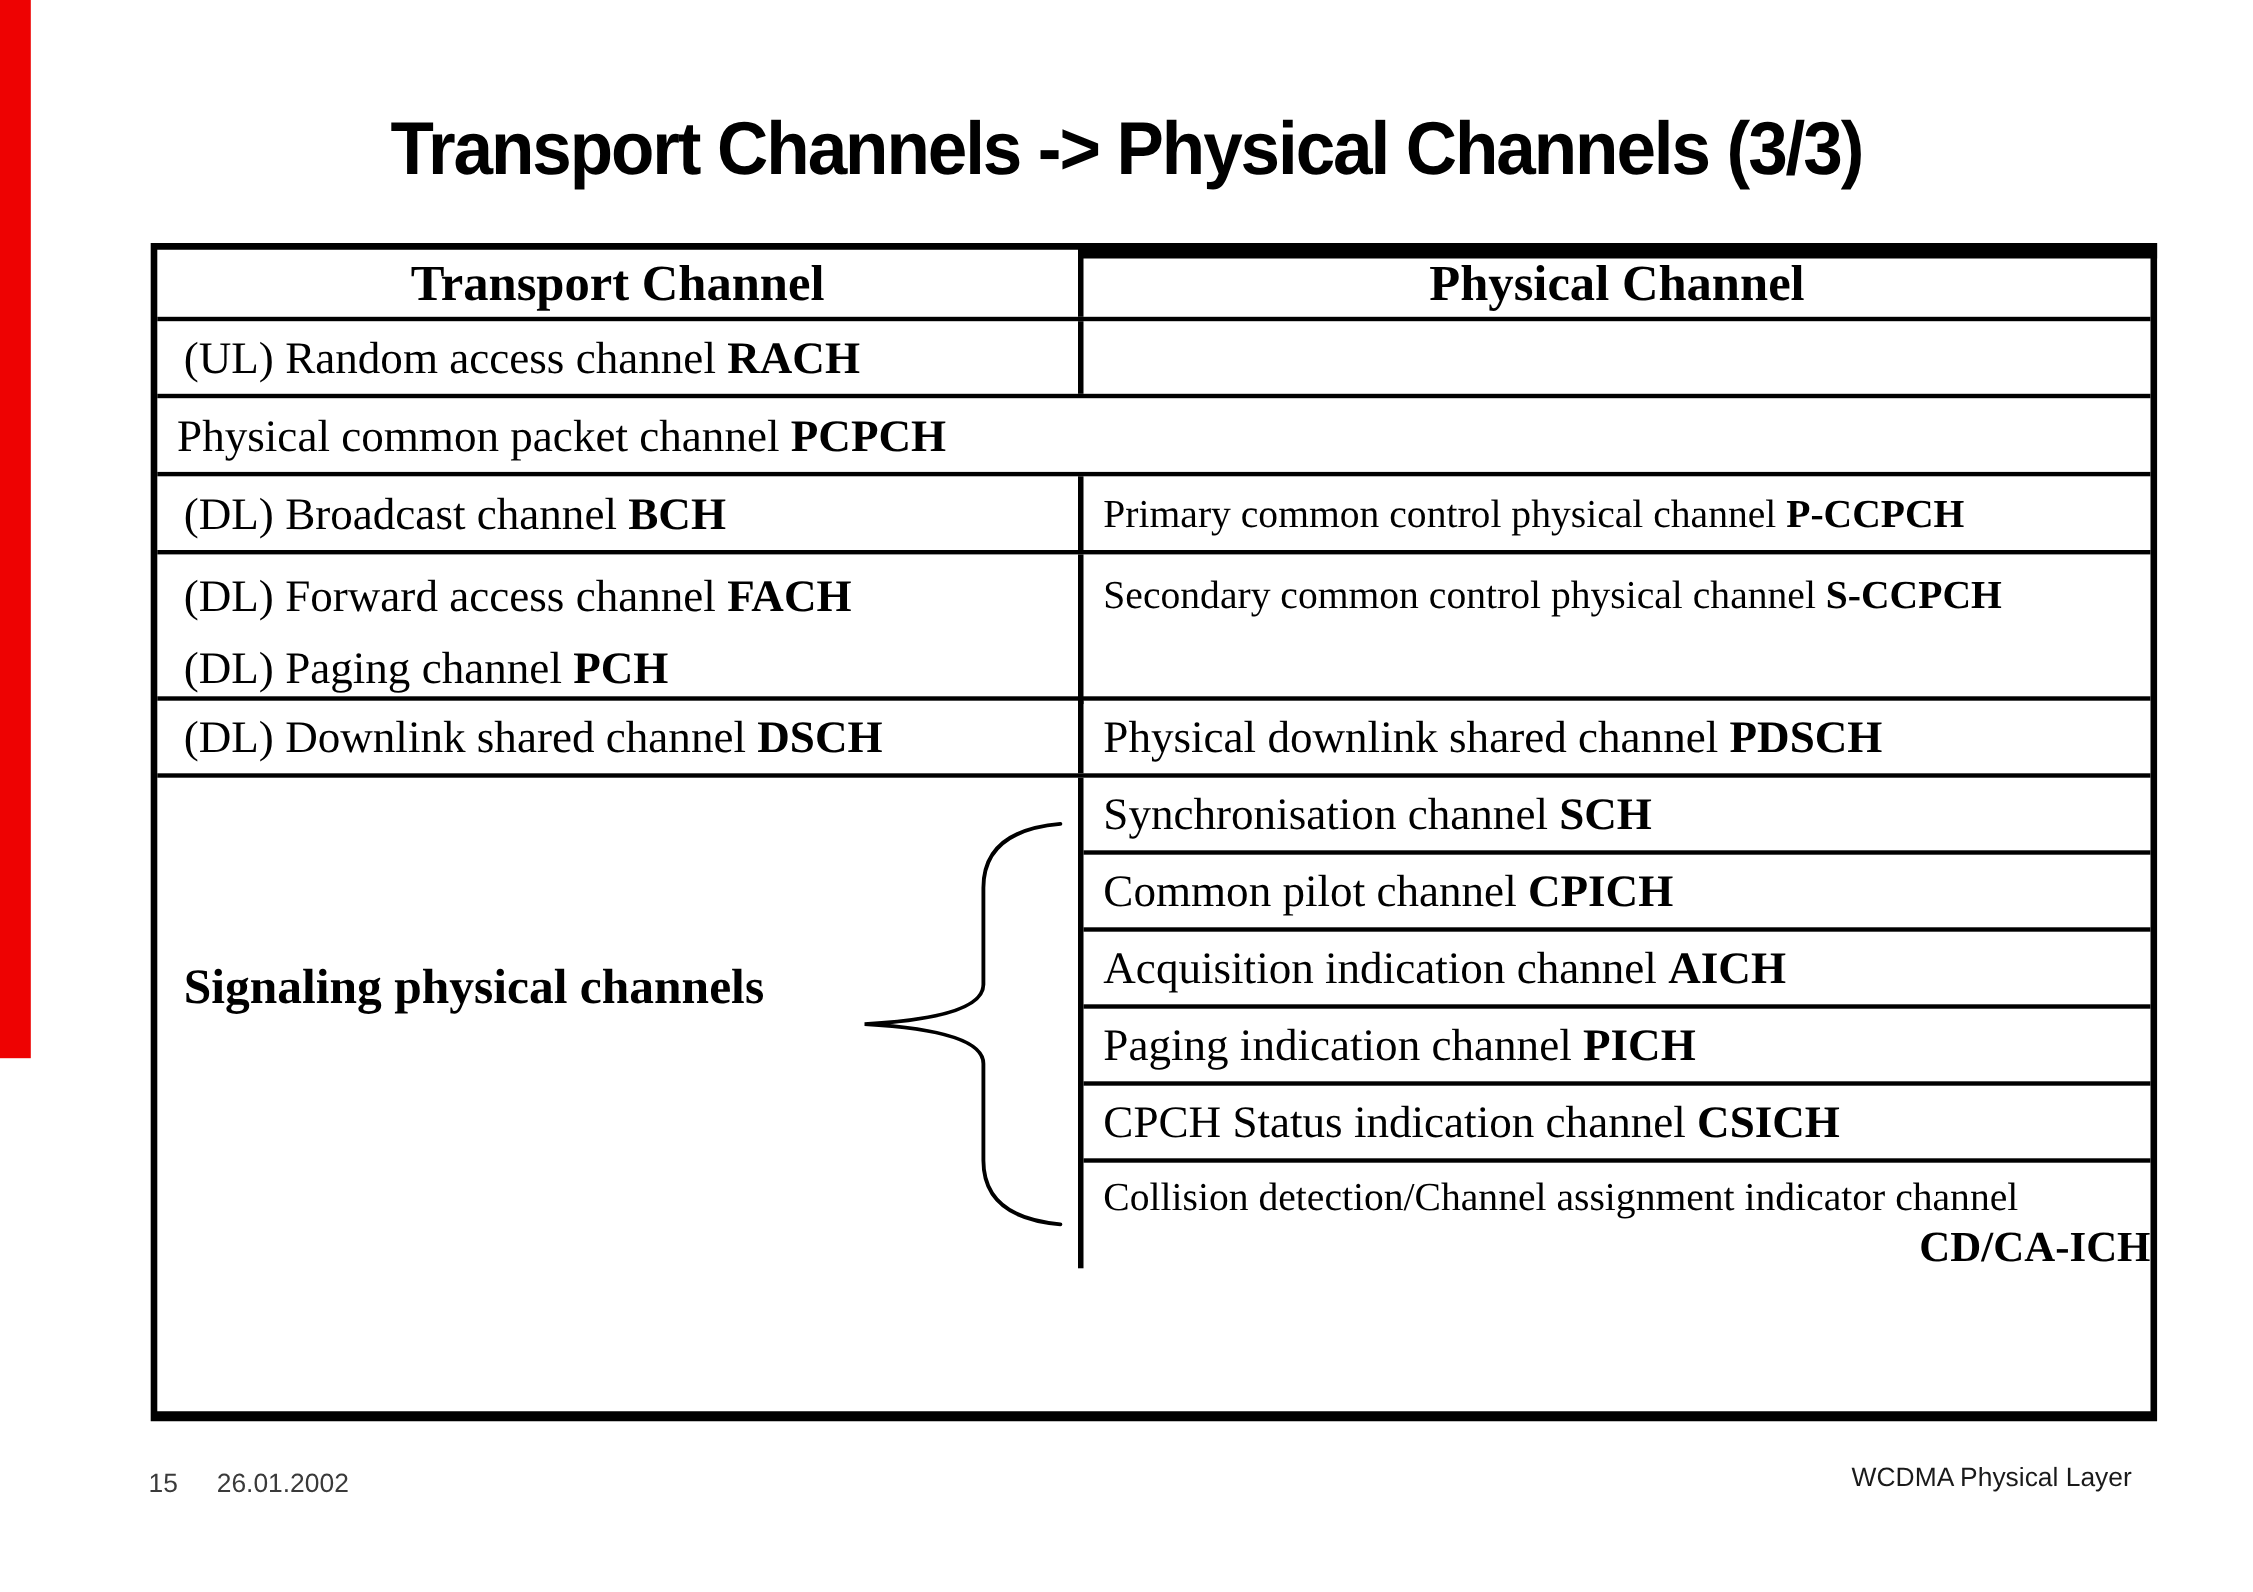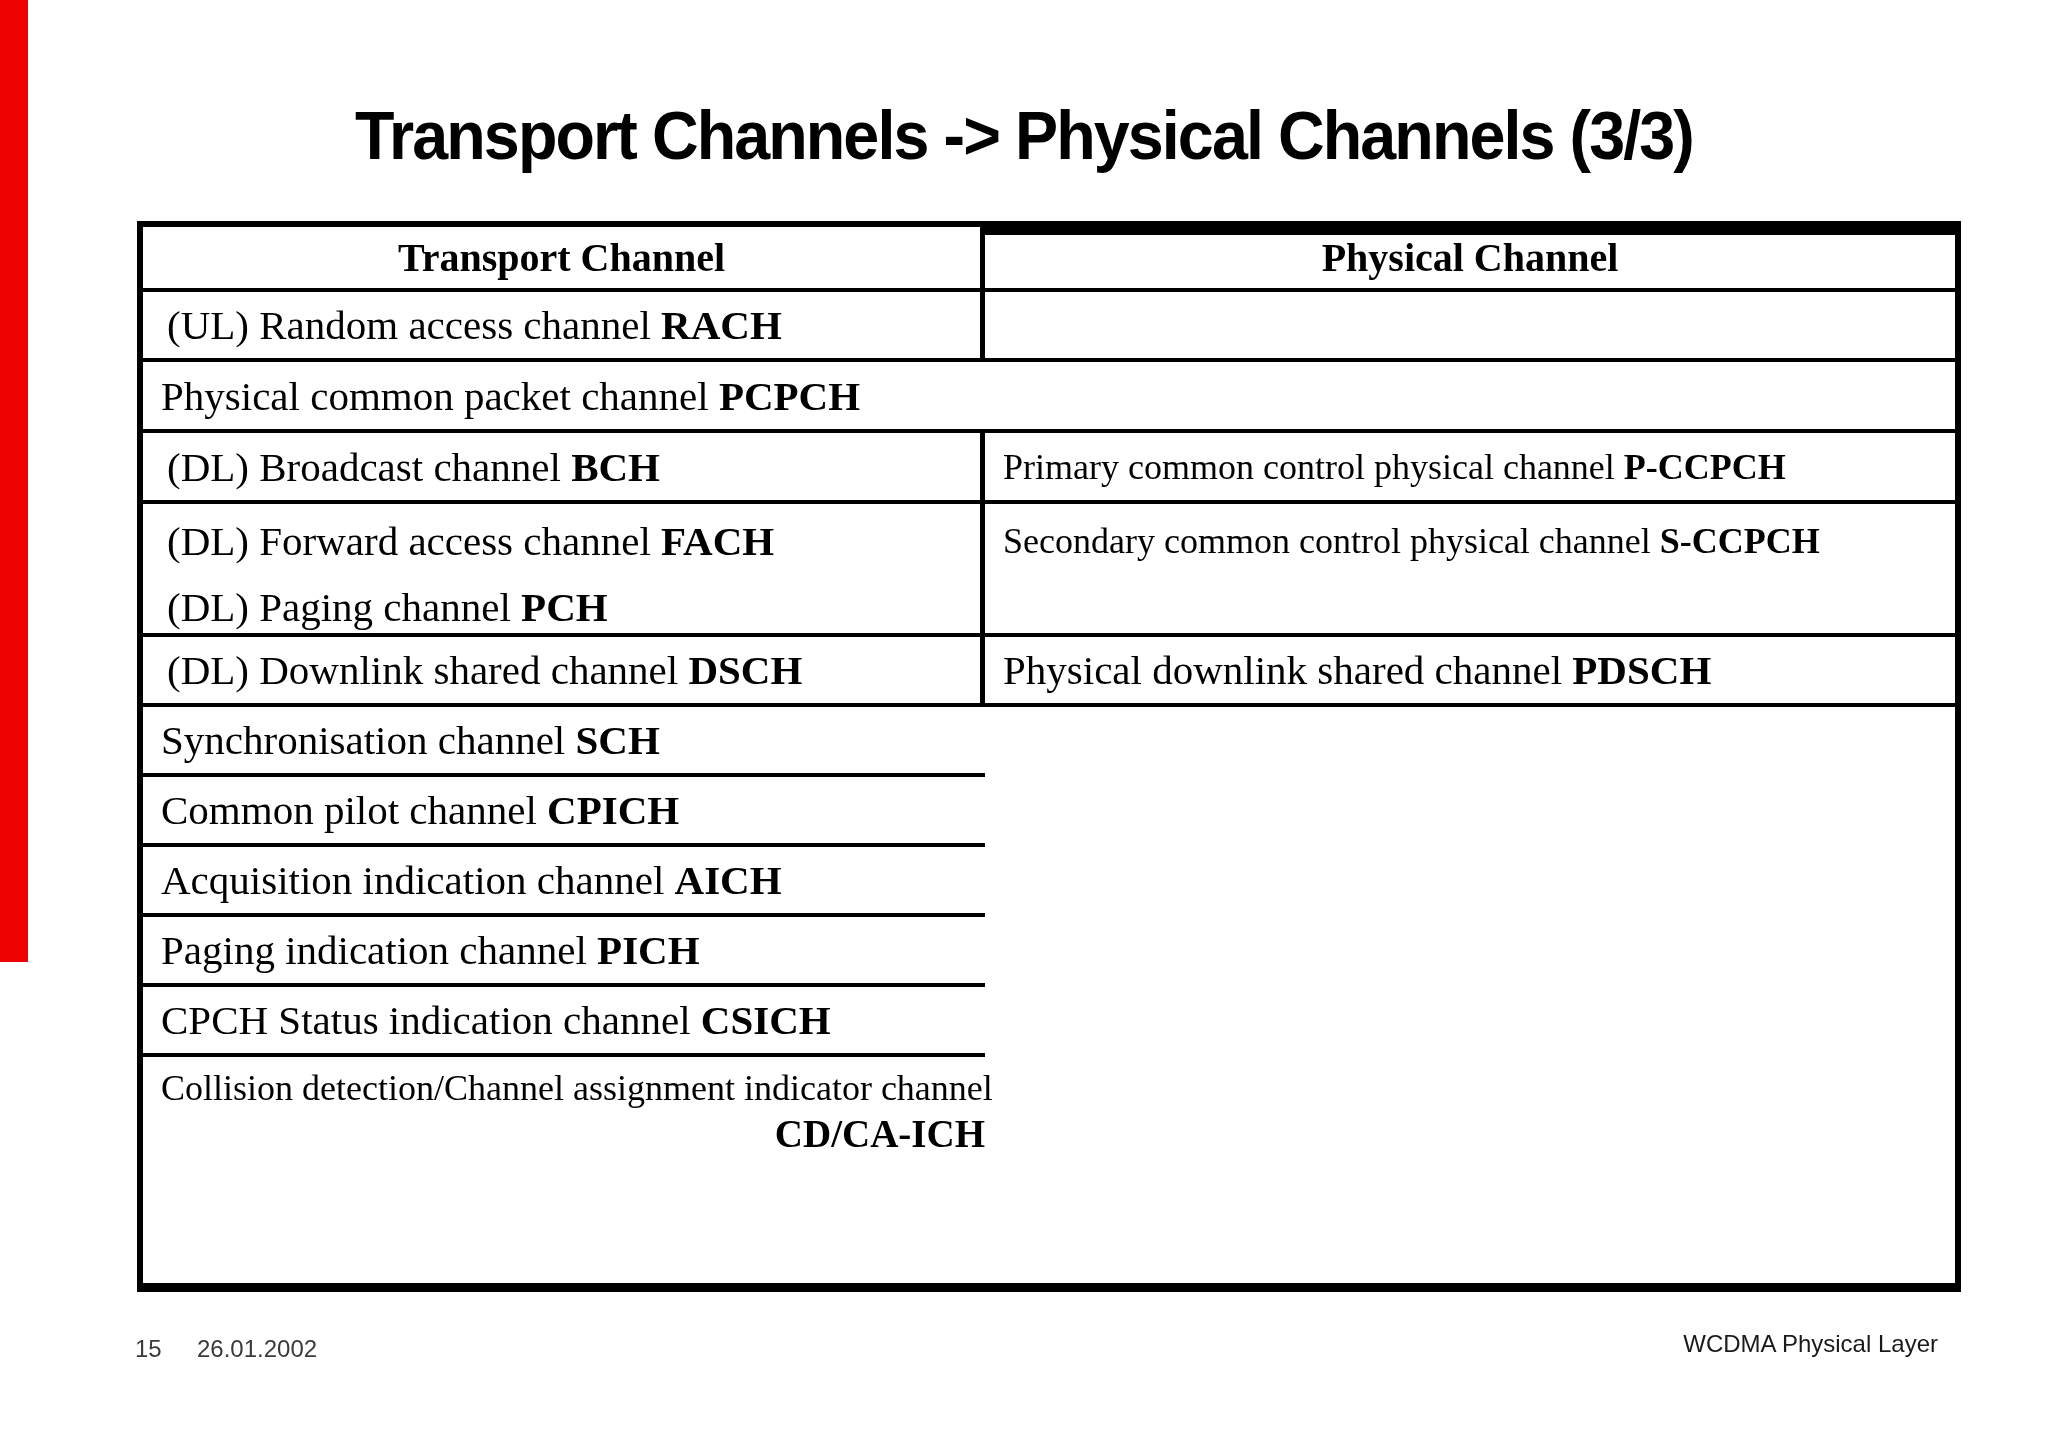--- a/index.html
+++ b/index.html
@@ -14,21 +14,21 @@
   .hdr-extra{position:absolute;left:837px;top:-6px;right:-6px;height:14px;background:#000;}
   .row{display:grid;grid-template-columns:842px 1fr;box-sizing:border-box;
        border-bottom:4px solid #000;}
   .row:last-child{border-bottom:none;}
   .cell{box-sizing:border-box;display:flex;flex-direction:column;justify-content:center;
         font-size:41px;line-height:60px;}
   .cell.left{border-right:5px solid #000;padding-left:24px;}
   .cell.right{padding-left:18px;}
   .cell .line{white-space:nowrap;}
   .cell b{font-weight:bold;}
-  .header-cell{justify-content:center;align-items:center;font-weight:bold;font-size:40px;
+  .header-cell{justify-content:center;align-items:center;font-weight:bold;font-size:46px;
                padding-left:0 !important;}
   .top-align{justify-content:flex-start;padding-top:4px;}
   .gap-lines .line{line-height:66px;}
   .small{font-size:36px;}
   .sig-left{position:relative;}
   .sig-label{font-weight:bold;font-size:45px;margin-top:158px;line-height:56px;}
   .brace{position:absolute;right:10px;top:38px;}
   .sig-right{padding-left:0 !important;display:block;}
   .subrow{box-sizing:border-box;height:70px;border-bottom:4px solid #000;
           display:flex;flex-direction:column;justify-content:center;padding-left:18px;
@@ -93,20 +93,26 @@
   <div class="row" style="height:70px">
     <div class="cell left">
       <div class="line"><span>(DL) Downlink shared channel </span><b>DSCH</b></div>
     </div>
     <div class="cell right">
       <div class="line"><span>Physical downlink shared channel </span><b>PDSCH</b></div>
     </div>
   </div>
 
   <div class="row" style="height:446px">
+    <div class="cell left sig-left top-align">
+      <div class="sig-label">Signaling physical channels</div>
+      <svg class="brace" width="192" height="372" viewBox="0 0 192 372">
+        <path d="M186,4 Q116,10 116,62 L116,150 Q116,180 8,186 Q116,192 116,222 L116,310 Q116,362 186,368" fill="none" stroke="#000" stroke-width="3.5" stroke-linecap="round"></path>
+      </svg>
+    </div>
     <div class="cell right sig-right">
       <div class="subrow">
         <div class="line"><span>Synchronisation channel </span><b>SCH</b></div>
       </div>
       <div class="subrow">
         <div class="line"><span>Common pilot channel </span><b>CPICH</b></div>
       </div>
       <div class="subrow">
         <div class="line"><span>Acquisition indication channel </span><b>AICH</b></div>
       </div>

